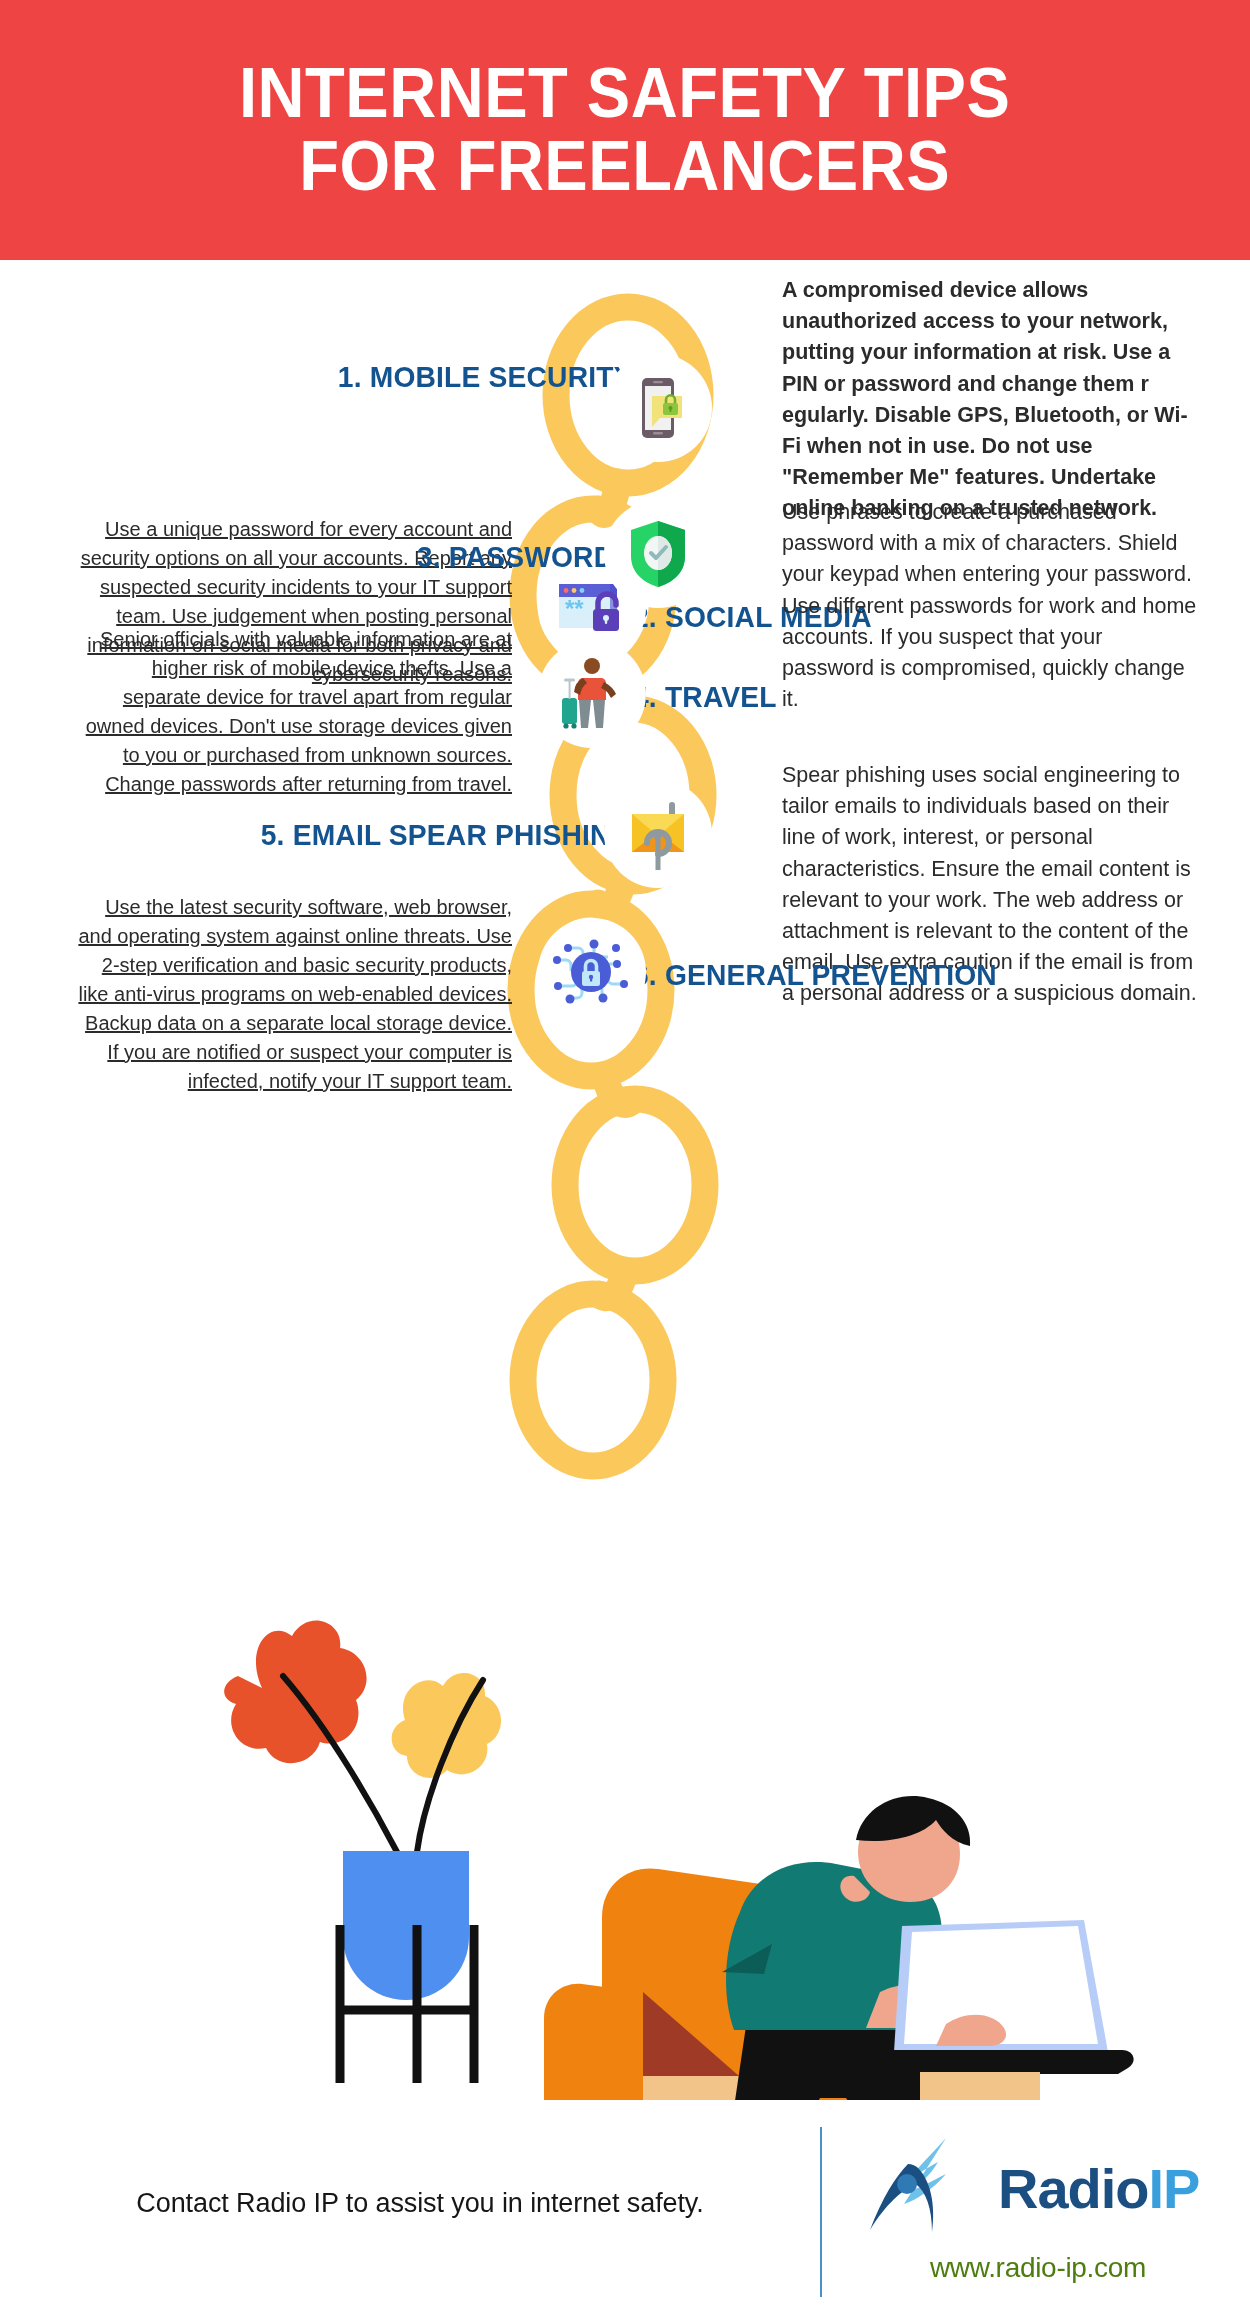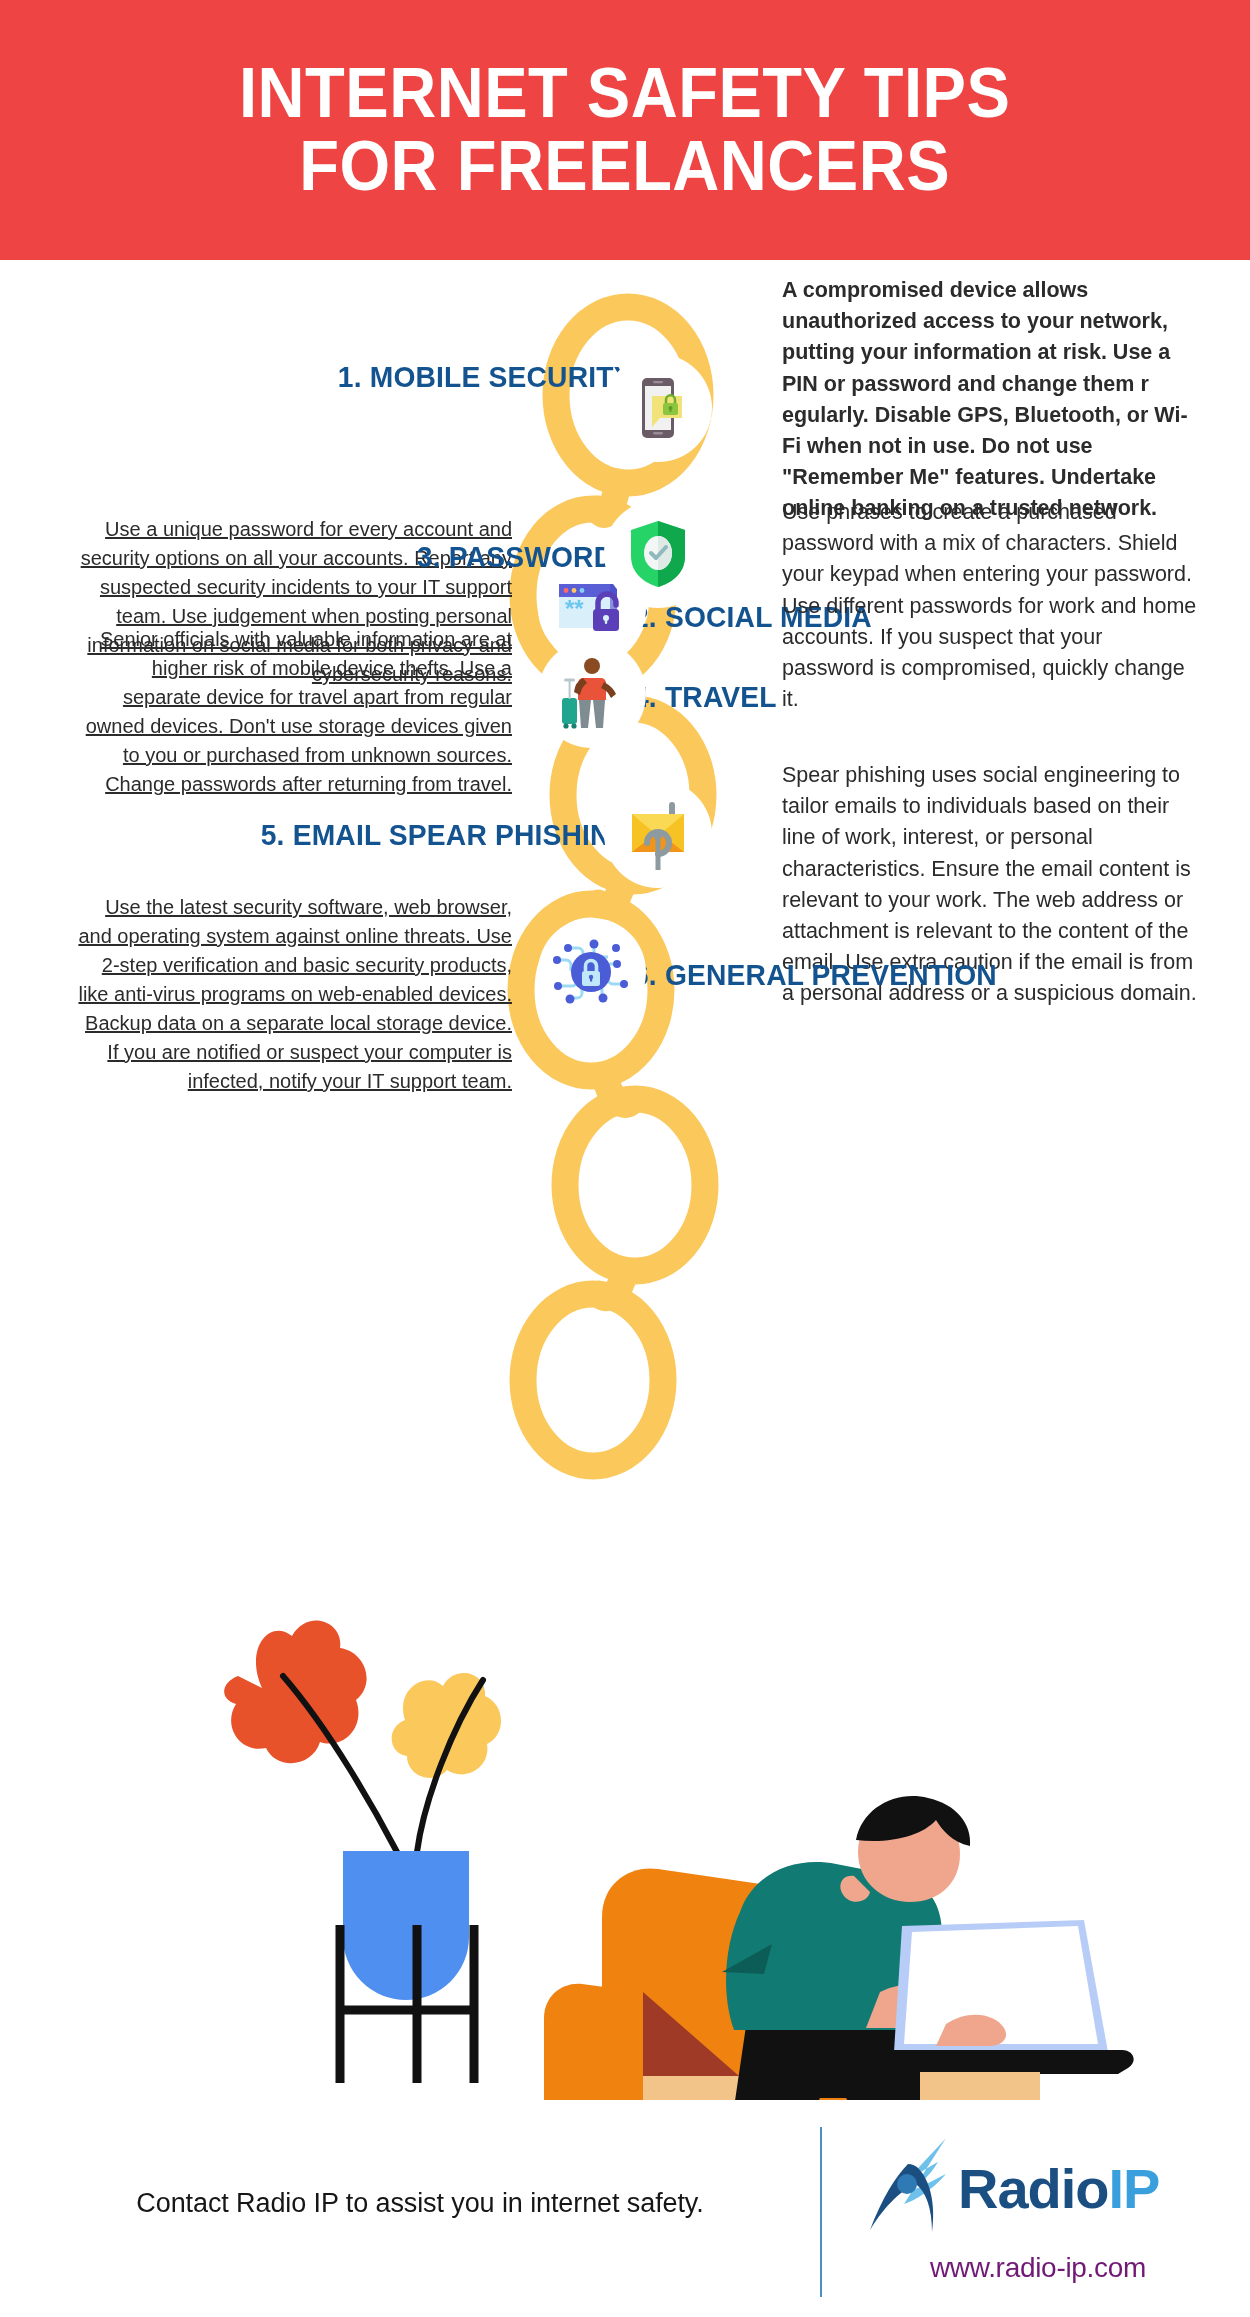--- a/index.html
+++ b/index.html
@@ -88,26 +88,27 @@
   .footer-divider{
     position:absolute;left:820px;top:17px;width:2px;height:170px;
     background:#4a90c4;
   }
   .logo-wrap{position:absolute;left:860px;top:18px;width:340px;height:180px;}
   .logo-row{position:absolute;left:0;top:6px;display:flex;align-items:center;gap:6px;}
   .logo-mark{width:92px;height:108px;}
   .logo-text{
     font-size:56px;font-weight:bold;letter-spacing:-1px;
     font-family:"Liberation Sans", sans-serif;
+    margin-left:40px;
   }
   .logo-text .radio{color:#1b4f82;}
   .logo-text .ip{color:#3aa0dd;}
   .logo-url{
     position:absolute;left:28px;top:124px;width:300px;text-align:center;
-    font-size:28px;color:#701a75;letter-spacing:-0.3px;
+    font-size:28px;color:#4d7c0f;letter-spacing:-0.3px;
   }
 </style>
 </head>
 <body>
 
 <div class="page">
 
   <div class="header">
     <h1>
       <span class="ln">INTERNET SAFETY TIPS</span>

